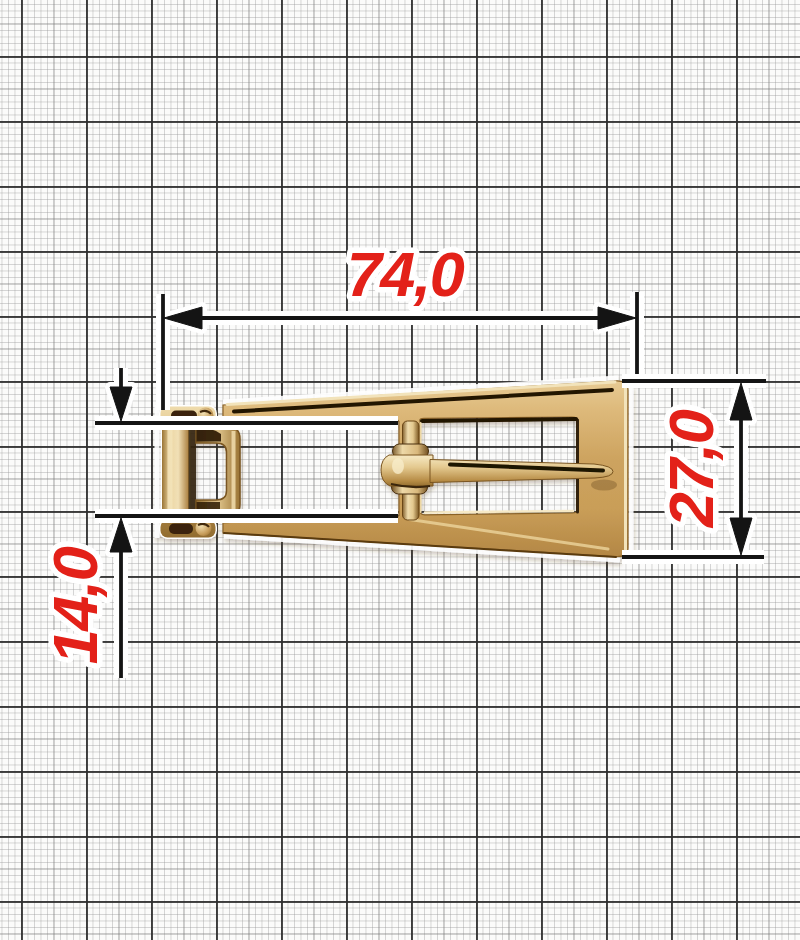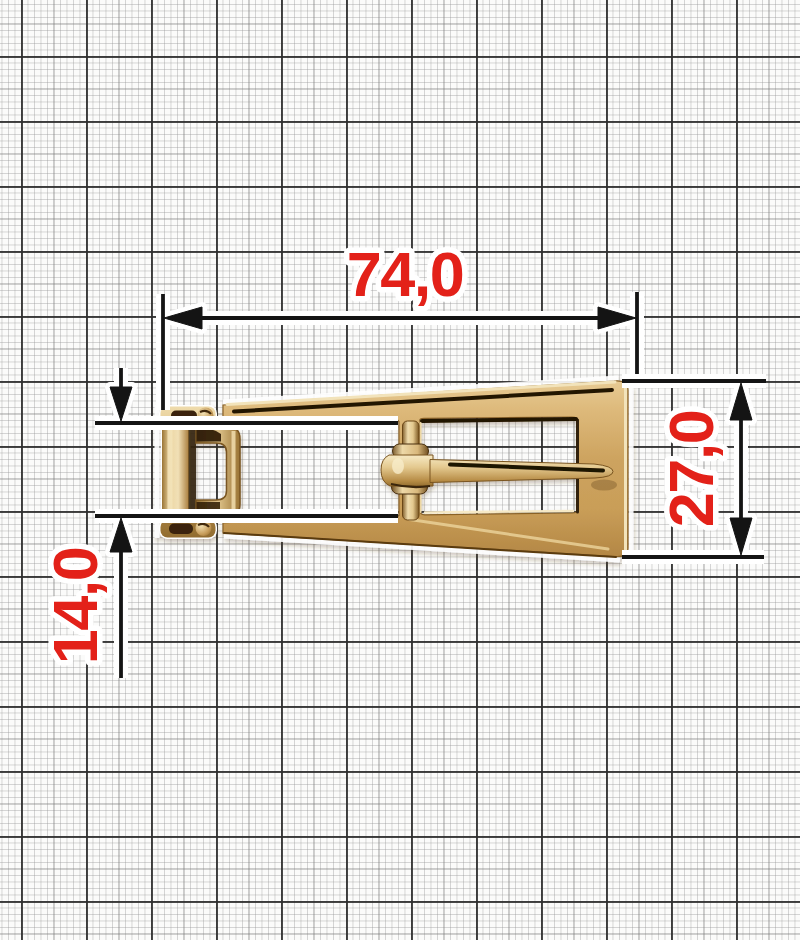--- a/index.html
+++ b/index.html
@@ -1,21 +1,21 @@
 <!DOCTYPE html>
 <html style="--dim-red: #e32119; --dim-line: #141414; --paper: #fbfbfa;"><head>
 <meta charset="utf-8">
 <style>
   html,body{margin:0;padding:0;}
   body{
     width:800px;height:940px;overflow:hidden;
     font-family:"Liberation Sans",sans-serif;
     background:#ffffff;
   }
-  .stage{position:relative;width:800px;height:940px;}
+  .stage{position:relative;width:800px;height:940px;font-style:italic;}
   
   .paper{
     position:absolute;inset:0;
     background-color:var(--paper,#fbfbfa);
     background-image:
       linear-gradient(to right, rgba(45,45,45,.88) 2px, transparent 2px),
       linear-gradient(to bottom, rgba(45,45,45,.88) 2px, transparent 2px),
       linear-gradient(to right, rgba(110,110,110,.45) 1px, transparent 1px),
       linear-gradient(to bottom, rgba(110,110,110,.45) 1px, transparent 1px),
       linear-gradient(to right, rgba(150,150,150,.40) 1px, transparent 1px),

